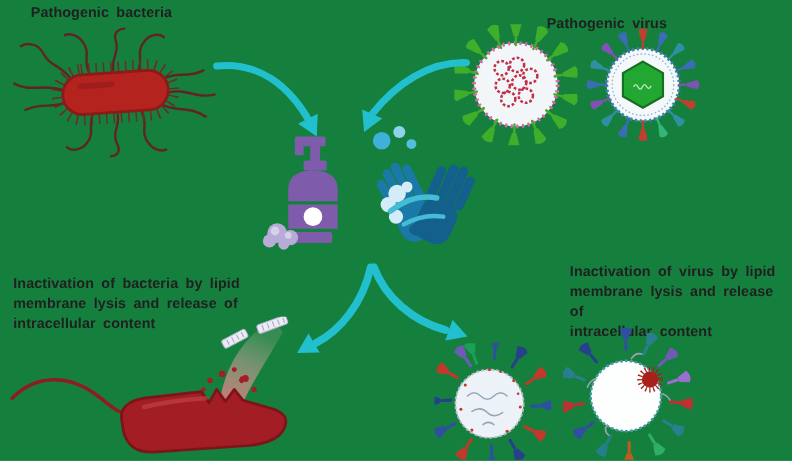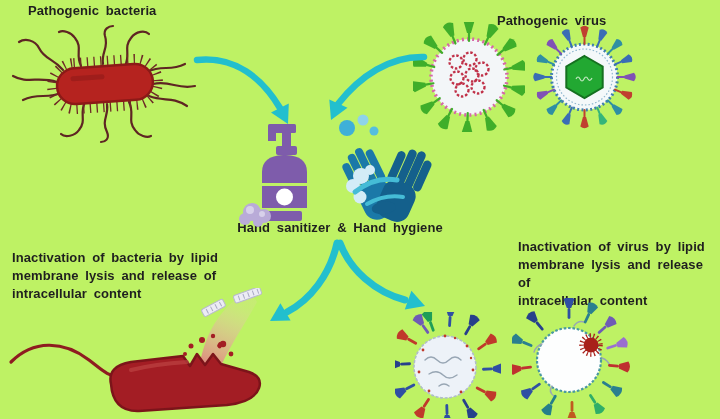--- a/index.html
+++ b/index.html
@@ -1,17 +1,17 @@
 <!DOCTYPE html>
 <html style="--c-arrow: #22bfce; --c-text: #1f1f1f; --c-bacteria: #b5231f; --c-bacteria_dark: #a31d24; --c-sanitizer: #7e5cab; --c-hand: #14608c; --c-hand_light: #1b79a8; --c-virus_spike_green: #3fae2a; --c-membrane_pink: #d667a8; --c-ring_blue: #3f7fae; --c-capsid_green: #22a832;"><head>
 <meta charset="utf-8">
 <style>
   html,body{margin:0;padding:0;background:#ffffff;}
   #canvas{
-    position:relative;width:720px;height:419px;background:#bef264;
+    position:relative;width:720px;height:419px;background:#15803d;
     overflow:hidden;font-family:"Liberation Sans",sans-serif;
   }
   .lbl{
     position:absolute;font-weight:bold;font-size:13px;color:var(--c-text,#1f1f1f);
     word-spacing:3px;letter-spacing:.1px;line-height:1.38;white-space:pre-line;
   }
   .ill{position:absolute;}
   .arrow-path{stroke:var(--c-arrow,#22bfce);fill:none;stroke-linecap:round;}
   .arrow-head{fill:var(--c-arrow,#22bfce);stroke:none;}
   .bact-body{fill:var(--c-bacteria,#b5231f);stroke:#8c1a17;}
@@ -41,21 +41,20 @@
       </g>
       <linearGradient id="plumeGrad" x1="0" y1="1" x2="0.35" y2="0">
         <stop offset="0" stop-color="#e2737c" stop-opacity="0.9"></stop>
         <stop offset="1" stop-color="#f5c9cd" stop-opacity="0.15"></stop>
       </linearGradient>
     </defs>
   </svg>
 
   <div class="lbl" style="left:28px;top:2px;">Pathogenic bacteria</div>
   <div class="lbl" style="left:497px;top:12px;">Pathogenic virus</div>
-  <div class="lbl" style="left:225px;top:219px;width:230px;text-align:center;">Hand sanitizer &amp; Hand hygiene</div>
   <div class="lbl" style="left:12px;top:249px;width:225px;">Inactivation of bacteria by lipid
 membrane lysis and release of
 intracellular content</div>
   <div class="lbl" style="left:518px;top:238px;width:200px;">Inactivation of virus by lipid
 membrane lysis and release of
 intracellular content</div>
 
   <svg class="ill" style="left:5px;top:22px;" width="200" height="122" viewBox="0 0 200 122">
     <path class="flag" d="M52,60 C34,54 22,62 8,54"></path>
     <path class="flag" d="M58,48 C48,36 40,38 34,26 C30,18 20,16 14,20"></path>

